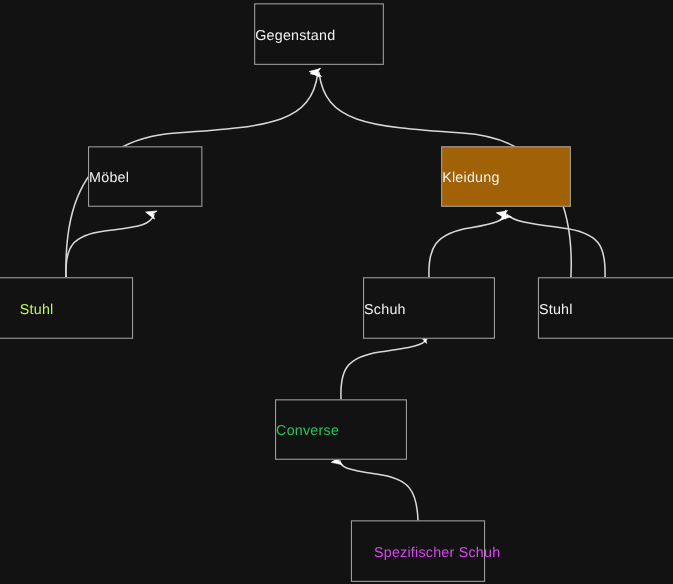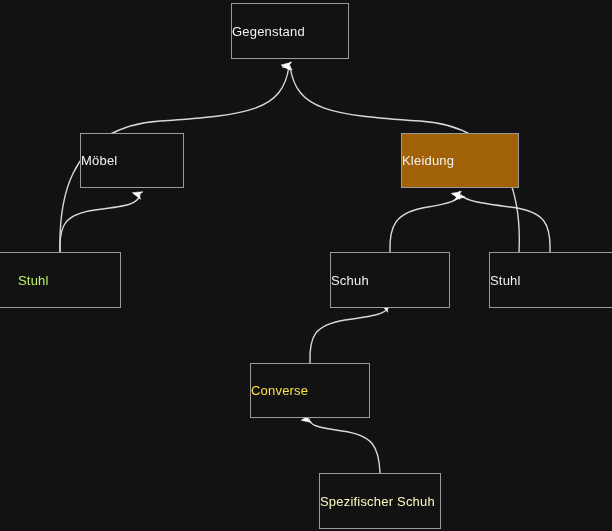--- a/index.html
+++ b/index.html
@@ -73,21 +73,21 @@
       </div>
       <div class="node" style="left: -1px; top: 252px; width: 122px; height: 56px; border-color: rgb(155, 155, 155); background: rgb(18, 18, 18); color: #bef264; padding-left: 18px;">
         <span class="node-label">Stuhl</span>
       </div>
       <div class="node" style="left: 330px; top: 252px; width: 120px; height: 56px; border-color: rgb(155, 155, 155); background: rgb(18, 18, 18); color: rgb(242, 242, 242);">
         <span class="node-label">Schuh</span>
       </div>
       <div class="node" style="left: 489px; top: 252px; width: 124px; height: 56px; border-color: rgb(155, 155, 155); background: rgb(18, 18, 18); color: rgb(242, 242, 242);">
         <span class="node-label">Stuhl</span>
       </div>
-      <div class="node" style="left: 250px; top: 363px; width: 120px; height: 55px; border-color: rgb(155, 155, 155); background: rgb(18, 18, 18); color: #fde047;">
+      <div class="node" style="left: 250px; top: 363px; width: 120px; height: 55px; border-color: rgb(155, 155, 155); background: rgb(18, 18, 18); color: #22c55e;">
         <span class="node-label">Converse</span>
       </div>
-      <div class="node" style="left: 319px; top: 473px; width: 122px; height: 56px; border-color: rgb(155, 155, 155); background: rgb(18, 18, 18); color: #fef9c3;">
+      <div class="node" style="left: 319px; top: 473px; width: 122px; height: 56px; border-color: rgb(155, 155, 155); background: rgb(18, 18, 18); color: #d946ef; padding-left: 20px;">
         <span class="node-label">Spezifischer Schuh</span>
       </div>
     </div>
 
 </div>
 
 </body></html>

